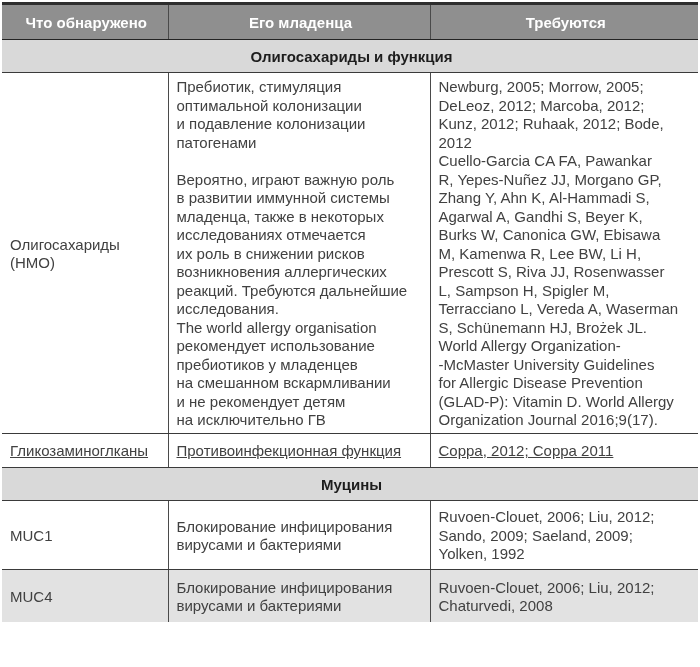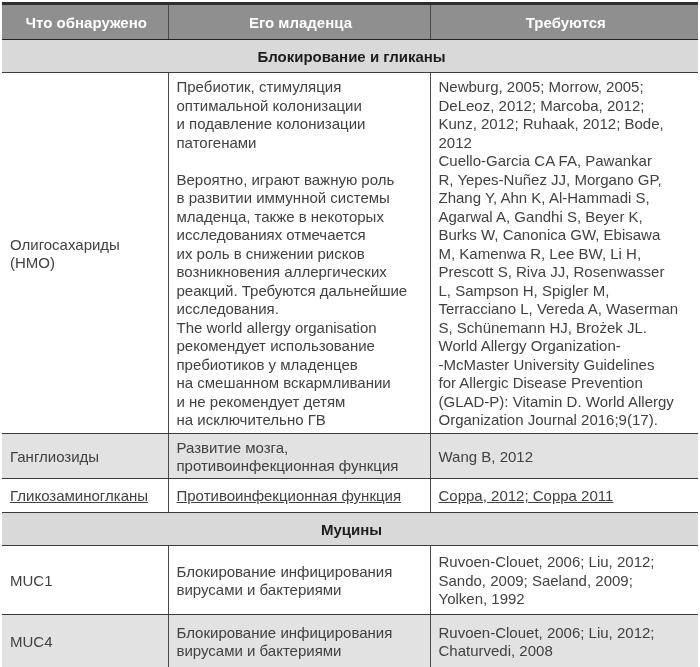--- a/index.html
+++ b/index.html
@@ -73,21 +73,21 @@
     </colgroup>
     <thead>
       <tr>
         <th>Что обнаружено</th>
         <th>Его младенца</th>
         <th>Требуются</th>
       </tr>
     </thead>
     <tbody>
       <tr class="section-row">
-        <td colspan="3">Блокирование и гликаны</td>
+        <td colspan="3">Олигосахариды и функция</td>
       </tr>
 
       <tr class="h-r1">
         <td class="pre">Олигосахариды
 (HMO)</td>
         <td class="sep pre">Пребиотик, стимуляция
 оптимальной колонизации
 и подавление колонизации
 патогенами
 
@@ -119,26 +119,20 @@
 L, Sampson H, Spigler M,
 Terracciano L, Vereda A, Waserman
 S, Schünemann HJ, Brożek JL.
 World Allergy Organization-
 -McMaster University Guidelines
 for Allergic Disease Prevention
 (GLAD-P): Vitamin D. World Allergy
 Organization Journal 2016;9(17).</td>
       </tr>
 
-      <tr class="h-r2 shaded">
-        <td class="pre">Ганглиозиды</td>
-        <td class="sep pre">Развитие мозга,
-противоинфекционная функция</td>
-        <td class="sep pre">Wang B, 2012</td>
-      </tr>
 
       <tr class="h-r3">
         <td class="pre">Гликозаминоглканы</td>
         <td class="sep pre">Противоинфекционная функция</td>
         <td class="sep pre">Coppa, 2012; Coppa 2011</td>
       </tr>
 
       <tr class="section-row">
         <td colspan="3">Муцины</td>
       </tr>

